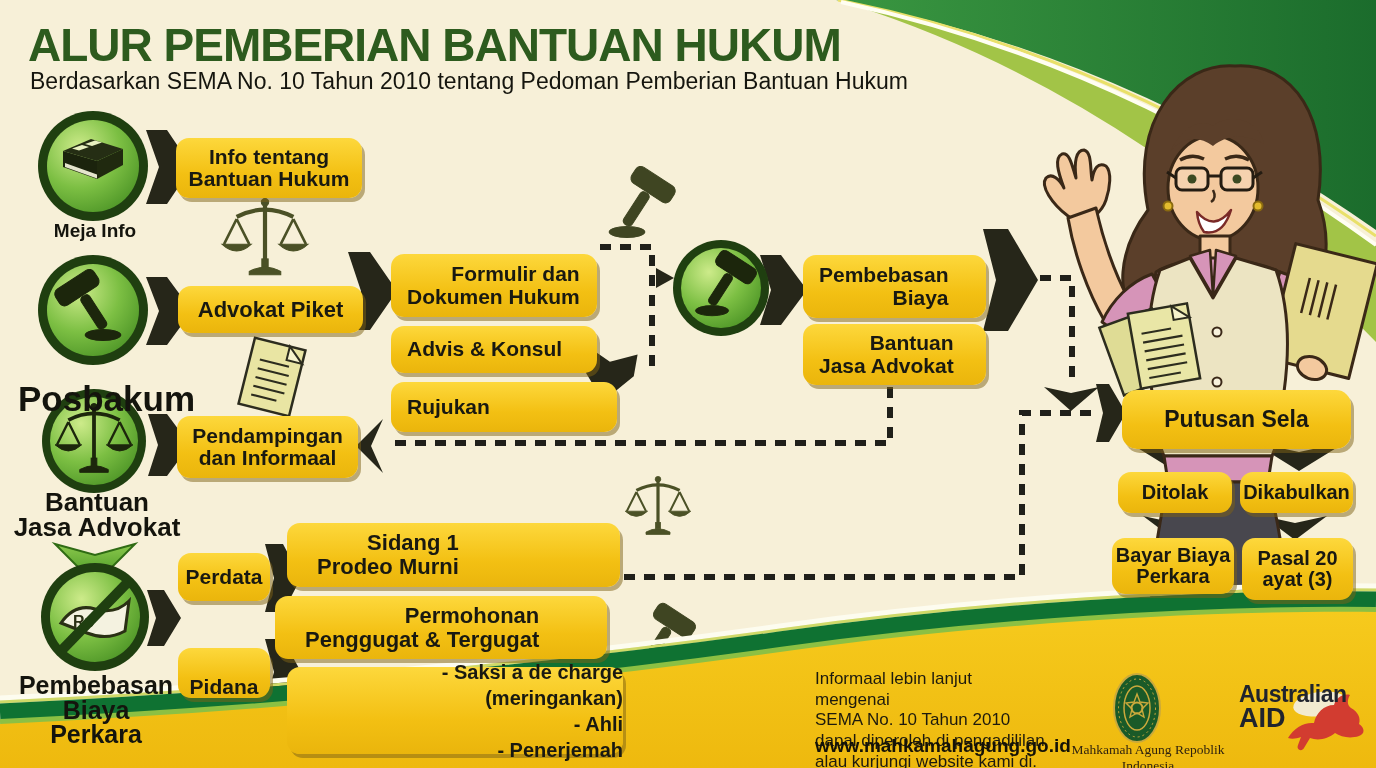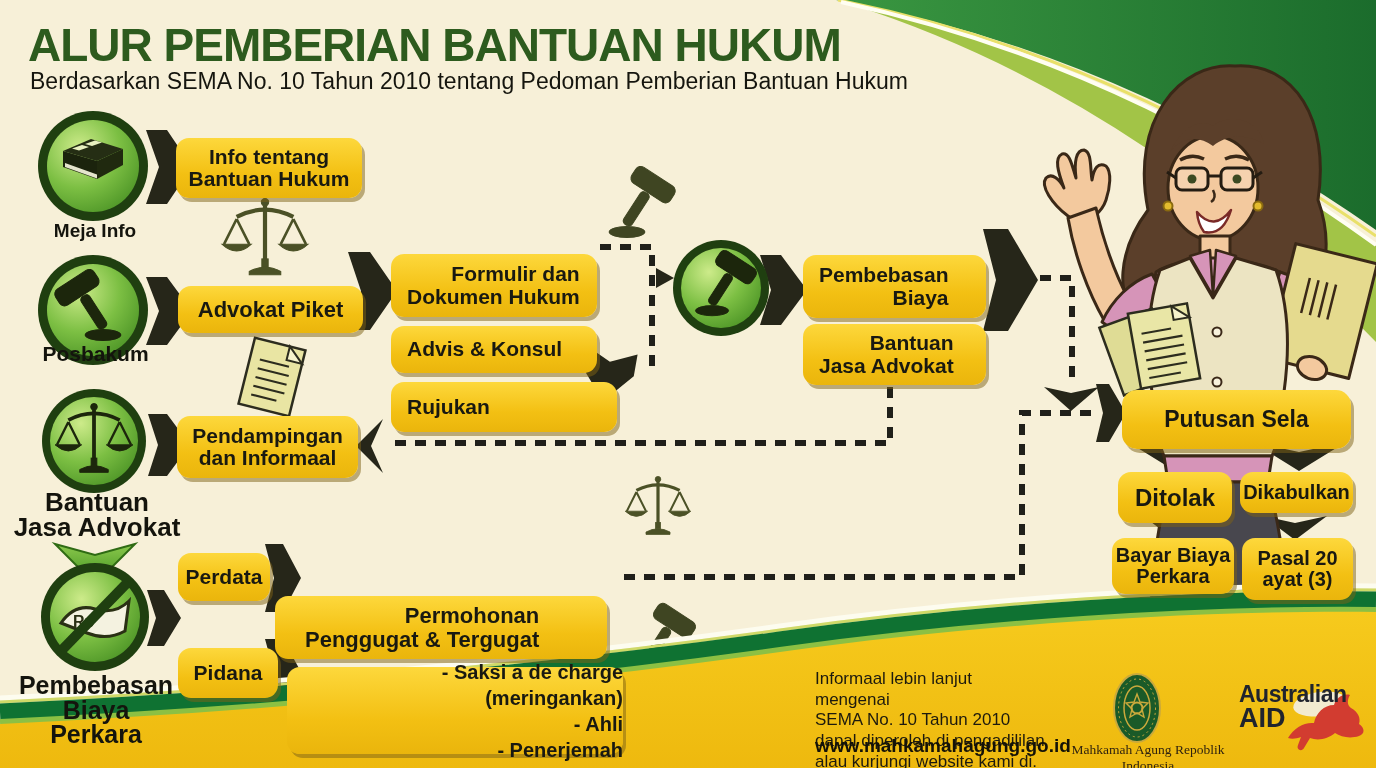--- a/index.html
+++ b/index.html
@@ -223,21 +223,21 @@
     <ellipse cx="1320" cy="704" rx="27" ry="12" transform="rotate(-8 1320 704)" fill="#f2ebd0"></ellipse>
     <path d="M1288,738 C1294,728 1304,722 1314,723 C1316,713 1324,705 1334,705 C1336,698 1343,693 1350,695 C1347,700 1347,705 1351,708 C1358,712 1361,718 1359,724 C1365,728 1365,734 1359,736 C1350,739 1341,737 1335,733 C1328,739 1318,741 1310,738 L1304,748 C1302,752 1296,750 1298,745 L1301,737 C1296,739 1291,739 1288,738 Z" fill="#d23c30"></path>
   </g>
 </svg>
 
 <div id="title">ALUR PEMBERIAN BANTUAN HUKUM</div>
 <div id="subtitle">Berdasarkan SEMA No. 10 Tahun 2010 tentang Pedoman Pemberian Bantuan Hukum</div>
 
 <div class="stage" style="left:20px;top:222px;width:150px;font-size:19px;">
   <span class="prel">Meja Info</span></div>
-<div class="stage" style="left:18px;top:344px;width:155px;font-size:21px;">
+<div class="stage" style="left:18px;top:382px;width:155px;font-size:35px;">
   <span class="prel">Posbakum</span></div>
 <div class="stage" style="left:3px;top:490px;width:188px;font-size:26px;">
   <span class="prel">Bantuan
 Jasa Advokat</span></div>
 <div class="stage" style="left:10px;top:673px;width:172px;font-size:25px;">
   <span class="prel">Pembebasan
 Biaya
 Perkara</span></div>
 
 <div class="box center" style="left:176px;top:138px;width:186px;height:60px;font-size:21px;">
@@ -262,39 +262,43 @@
 Biaya</span>
     </div>
 <div class="box left" style="left:803px;top:284px;width:167px;height:61px;font-size:21px;padding-left:16px;">
   <span class="prel">Bantuan
 Jasa Advokat</span>
     </div>
 <div class="box center" style="left:177px;top:416px;width:181px;height:62px;font-size:21px;">
   <span class="prel">Pendampingan
 dan Informaal</span>
     </div>
+<div class="box left" style="left:287px;top:483px;width:303px;height:64px;font-size:22px;padding-left:30px;">
+  <span class="prel">Sidang 1
+Prodeo Murni</span>
+    </div>
 <div class="box left" style="left:275px;top:556px;width:302px;height:63px;font-size:22px;padding-left:30px;">
   <span class="prel">Permohonan
 Penggugat &amp; Tergugat</span>
     </div>
 <div class="box center" style="left:178px;top:553px;width:92px;height:48px;font-size:21px;">
   <span class="prel">Perdata</span>
     </div>
-<div class="box center" style="left:178px;top:648px;width:100px;height:50px;font-size:21px;">
+<div class="box center" style="left:178px;top:648px;width:92px;height:50px;font-size:21px;align-items:flex-end;">
   <span class="prel">Pidana</span>
     </div>
 <div class="box left" style="left:287px;top:627px;width:320px;height:87px;font-size:20px;line-height:1.3;padding-left:16px;">
   <span class="prel">- Saksi a de charge (meringankan)
 - Ahli
 - Penerjemah</span>
     </div>
 <div class="box center" style="left:1122px;top:390px;width:229px;height:59px;font-size:23px;border-radius:15px;">
   <span class="prel">Putusan Sela</span>
     </div>
-<div class="box center" style="left:1118px;top:472px;width:114px;height:51px;font-size:24px;">
+<div class="box center" style="left:1118px;top:472px;width:114px;height:41px;font-size:20px;">
   <span class="prel">Ditolak</span>
     </div>
 <div class="box center" style="left:1240px;top:472px;width:113px;height:41px;font-size:20px;">
   <span class="prel">Dikabulkan</span>
     </div>
 <div class="box center" style="left:1112px;top:538px;width:122px;height:56px;font-size:20px;">
   <span class="prel">Bayar Biaya
 Perkara</span>
     </div>
 <div class="box center" style="left:1242px;top:538px;width:111px;height:62px;font-size:20px;">

